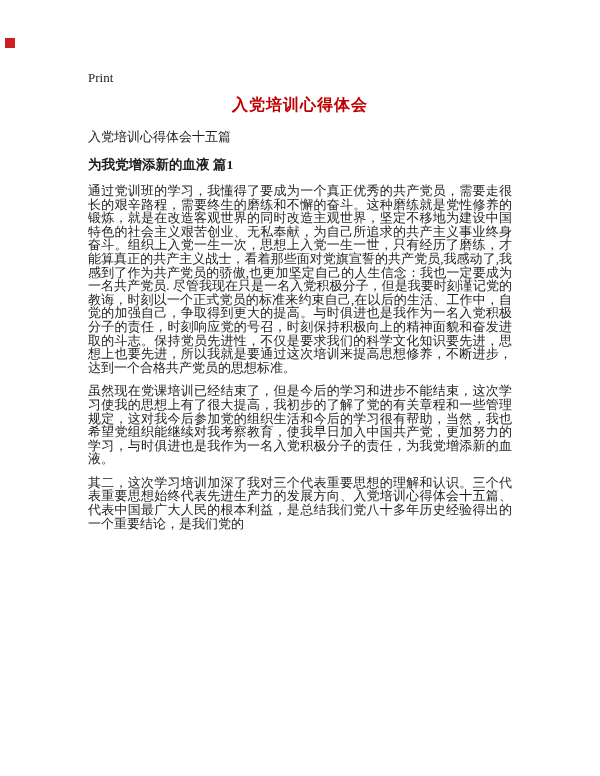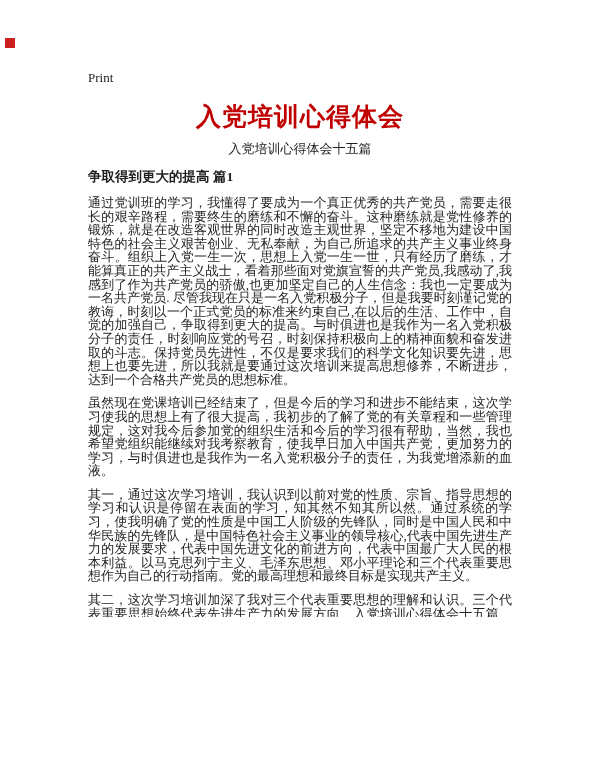--- a/index.html
+++ b/index.html
@@ -33,34 +33,33 @@
     text-decoration: none;
     cursor: pointer;
   }
   .content {
     position: absolute;
     left: 88px;
     top: 93px;
     width: 424px;
   }
   .doc-title {
-    margin: 12px 0 12px 0;
+    margin: 0 0 12px 0;
     text-align: center;
     color: #c00000;
-    font-size: 25px;
+    font-size: 16px;
     line-height: 24px;
     font-weight: bold;
     letter-spacing: 1px;
   }
   .doc-subtitle {
     margin: 0 0 11px 0;
     font-size: 13px;
     line-height: 16px;
     font-weight: normal;
-    text-align: center;
   }
   .section-heading {
     margin: 0 0 11px 0;
     font-size: 13.5px;
     line-height: 17px;
     font-weight: bold;
   }
   .body-paragraph {
     margin: 0 0 10px 0;
     font-size: 13px;
@@ -78,26 +77,25 @@
   <div class="red-marker"></div>
 
   <a class="print-link">Print</a>
 
   <div class="content">
 
     <h1 class="doc-title">入党培训心得体会</h1>
 
     <div class="doc-subtitle">入党培训心得体会十五篇</div>
 
-    <h2 class="section-heading">争取得到更大的提高 篇1</h2>
+    <h2 class="section-heading">为我党增添新的血液 篇1</h2>
 
     <p class="body-paragraph">通过党训班的学习，我懂得了要成为一个真正优秀的共产党员，需要走很长的艰辛路程，需要终生的磨练和不懈的奋斗。这种磨练就是党性修养的锻炼，就是在改造客观世界的同时改造主观世界，坚定不移地为建设中国特色的社会主义艰苦创业、无私奉献，为自己所追求的共产主义事业终身奋斗。组织上入党一生一次，思想上入党一生一世，只有经历了磨练，才能算真正的共产主义战士，看着那些面对党旗宣誓的共产党员,我感动了,我感到了作为共产党员的骄傲,也更加坚定自己的人生信念：我也一定要成为一名共产党员. 尽管我现在只是一名入党积极分子，但是我要时刻谨记党的教诲，时刻以一个正式党员的标准来约束自己,在以后的生活、工作中，自觉的加强自己，争取得到更大的提高。与时俱进也是我作为一名入党积极分子的责任，时刻响应党的号召，时刻保持积极向上的精神面貌和奋发进取的斗志。保持党员先进性，不仅是要求我们的科学文化知识要先进，思想上也要先进，所以我就是要通过这次培训来提高思想修养，不断进步，达到一个合格共产党员的思想标准。</p>
 
     <p class="body-paragraph">虽然现在党课培训已经结束了，但是今后的学习和进步不能结束，这次学习使我的思想上有了很大提高，我初步的了解了党的有关章程和一些管理规定，这对我今后参加党的组织生活和今后的学习很有帮助，当然，我也希望党组织能继续对我考察教育，使我早日加入中国共产党，更加努力的学习，与时俱进也是我作为一名入党积极分子的责任，为我党增添新的血液。</p>
 
 
-    <p class="body-paragraph">其一，通过这次学习培训，我认识到以前对党的性质、宗旨、指导思想的学习和认识是停留在表面的学习，知其然不知其所以然。通过系统的学习，使我明确了党的性质是中国工人阶级的先锋队，同时是中国人民和中华民族的先锋队，是中国特色社会主义事业的领导核心,代表中国先进生产力的发展要求，代表中国先进文化的前进方向，代表中国最广大人民的根本利益。以马克思列宁主义、毛泽东思想、邓小平理论和三个代表重要思想作为自己的行动指南。党的最高理想和最终目标是实现共产主义。</p>
 
     <p class="body-paragraph">其二，这次学习培训加深了我对三个代表重要思想的理解和认识。三个代表重要思想始终代表先进生产力的发展方向、入党培训心得体会十五篇、代表中国最广大人民的根本利益，是总结我们党八十多年历史经验得出的一个重要结论，是我们党的</p>
 
   </div>
 
 </div>
 
 </body></html>

